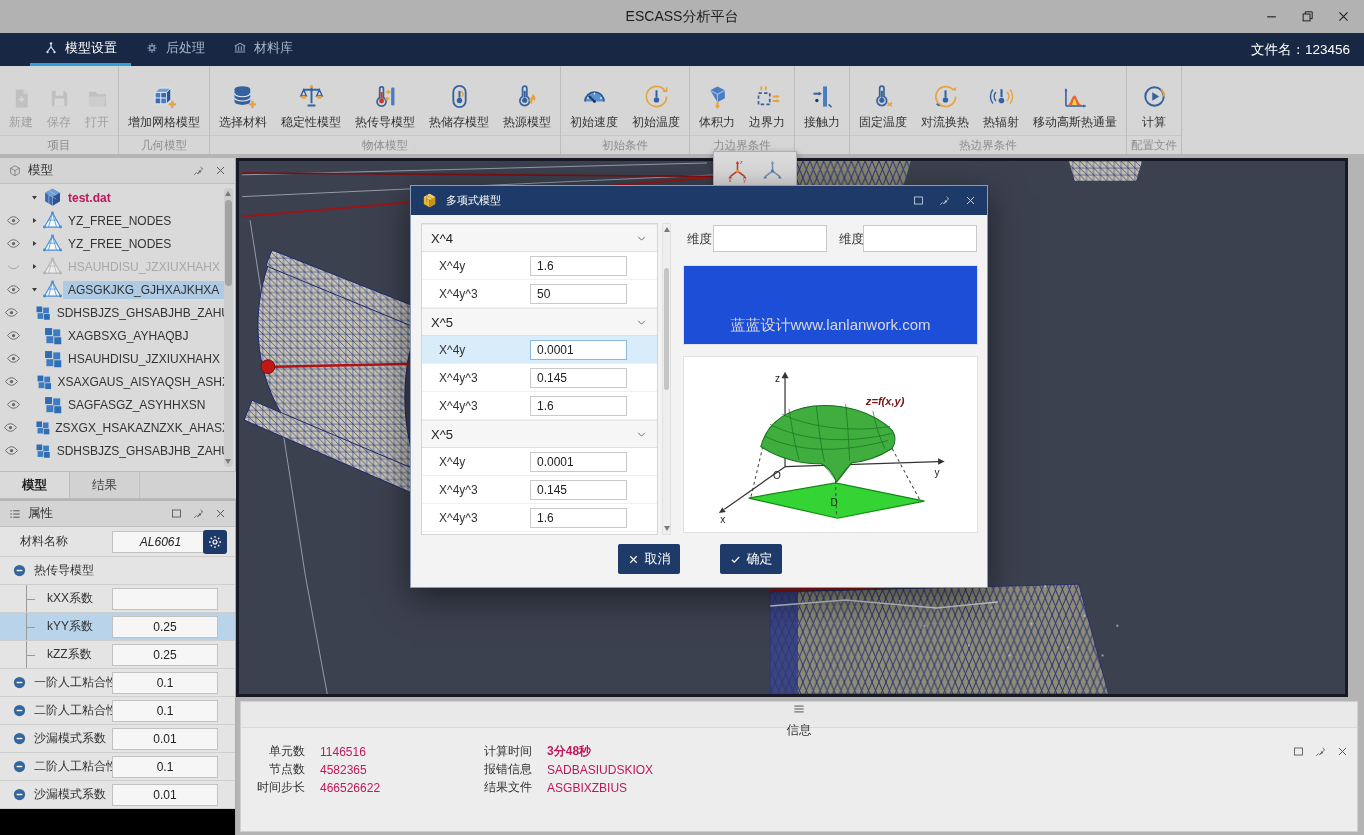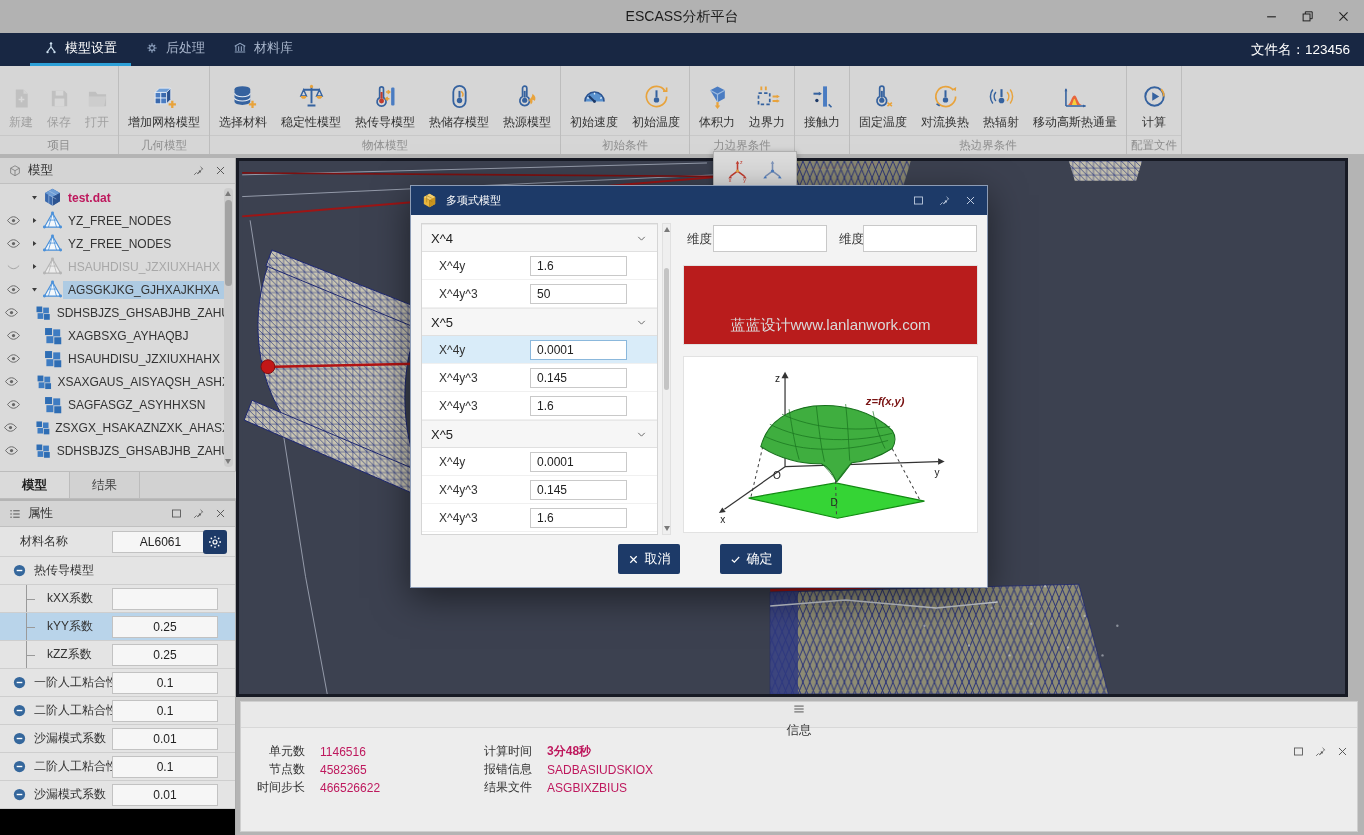--- a/index.html
+++ b/index.html
@@ -68,21 +68,21 @@
   .prow { position:relative; height:28px; display:flex; align-items:center; background:#e4e4e4; border-bottom:1px solid #cecece; font-size:12px; color:#333; }
   .prow.mat { height:30px; }
   .prow.sel { background:#b9d4ea; }
   .prow .mini { width:15px; height:15px; margin-left:12px; cursor:pointer; }
   .plabel { margin-left:7px; white-space:nowrap; }
   .prow.mat .plabel { margin-left:20px; }
   .lconn { position:relative; width:14px; height:100%; margin-left:26px; }
   .lconn::before { content:''; position:absolute; left:0; top:0; bottom:0; border-left:1px solid #9a9a9a; }
   .lconn::after { content:''; position:absolute; left:0; top:50%; width:9px; border-top:1px solid #9a9a9a; }
   .pinput { position:absolute; left:112px; width:106px; height:22px; background:#f6f6f6; border:1px solid #c2c2c2; text-align:center; font-size:12px; color:#222; font-family:inherit; }
-  .pinput.matv { width:97px; }
+  .pinput.matv { width:97px;font-style:italic; }
   .gearbtn { position:absolute; right:8px; width:24px; height:24px; background:#1d3a68; border-radius:3px; display:flex; align-items:center; justify-content:center; cursor:pointer; }
   .gearbtn .ic { width:16px; height:16px; }
 
   
   .viewport { position:absolute; left:236px; top:158px; width:1112px; height:539px; border:3px solid #171a24; background:#3c4150; }
   .viewport svg { display:block; width:100%; height:100%; }
 
   .flyout { position:absolute; left:713px; top:151px; width:84px; height:39px; background:#dcdcdc; border:1px solid #b0b0b0; box-shadow:0 2px 6px rgba(0,0,0,.35); display:flex; align-items:center; justify-content:center; gap:10px; z-index:8; }
   .flyout .ic { width:25px; height:25px; cursor:pointer; }
 
@@ -98,21 +98,21 @@
   .sec-h .chev { margin-left:auto; width:13px; height:13px; color:#666; }
   .drow { position:relative; height:28px; display:flex; align-items:center; border-bottom:1px solid #f0f0f0; font-size:12px; color:#333; }
   .drow .dlabel { margin-left:17px; }
   .dinput { position:absolute; left:108px; width:97px; height:20px; border:1px solid #c9c9c9; background:#fff; font-size:12px; color:#222; padding:0 6px; font-family:inherit; }
   .drow.selected { background:#d9ecf9; }
   .drow.selected .dinput { border-color:#8bb8dc; }
   .dscroll { position:absolute; left:251px; top:37px; width:9px; height:312px; background:#efefef; border:1px solid #e0e0e0; }
   .dthumb { position:absolute; left:1px; width:5px; top:44px; height:122px; background:#c4c4c4; border-radius:3px; }
   .dimlabel { position:absolute; top:45px; font-size:12.5px; color:#333; }
   .diminput { position:absolute; top:39px; width:114px; height:27px; border:1px solid #c9c9c9; background:#fff; font-family:inherit; font-size:12px; padding:0 6px; }
-  .wm-box { position:absolute; left:272px; top:79px; width:295px; height:80px; background:#b91c1c; border:1px solid #e2e2e2; display:flex; align-items:flex-end; justify-content:center; }
+  .wm-box { position:absolute; left:272px; top:79px; width:295px; height:80px; background:#1d4ed8; border:1px solid #e2e2e2; display:flex; align-items:flex-end; justify-content:center; }
   .wm-text { font-size:15px; color:#dadada; padding-bottom:9px; white-space:nowrap; }
   .plot-box { position:absolute; left:272px; top:170px; width:295px; height:177px; background:#fff; border:1px solid #e2e2e2; }
   .plot-box svg { width:100%; height:100%; display:block; }
   .dlg-btn { position:absolute; top:358px; width:62px; height:30px; background:#1d3a68; color:#fff; display:flex; align-items:center; justify-content:center; gap:6px; font-size:13px; border:none; border-radius:2px; cursor:pointer; font-family:inherit; }
   .dlg-btn .ic { width:11px; height:11px; }
   #btn-cancel { left:207px; }
   #btn-ok { left:309px; }
 
   
   .infopanel { position:absolute; left:240px; top:701px; width:1118px; height:131px; background:#ededed; border:1px solid #cfcfcf; }

